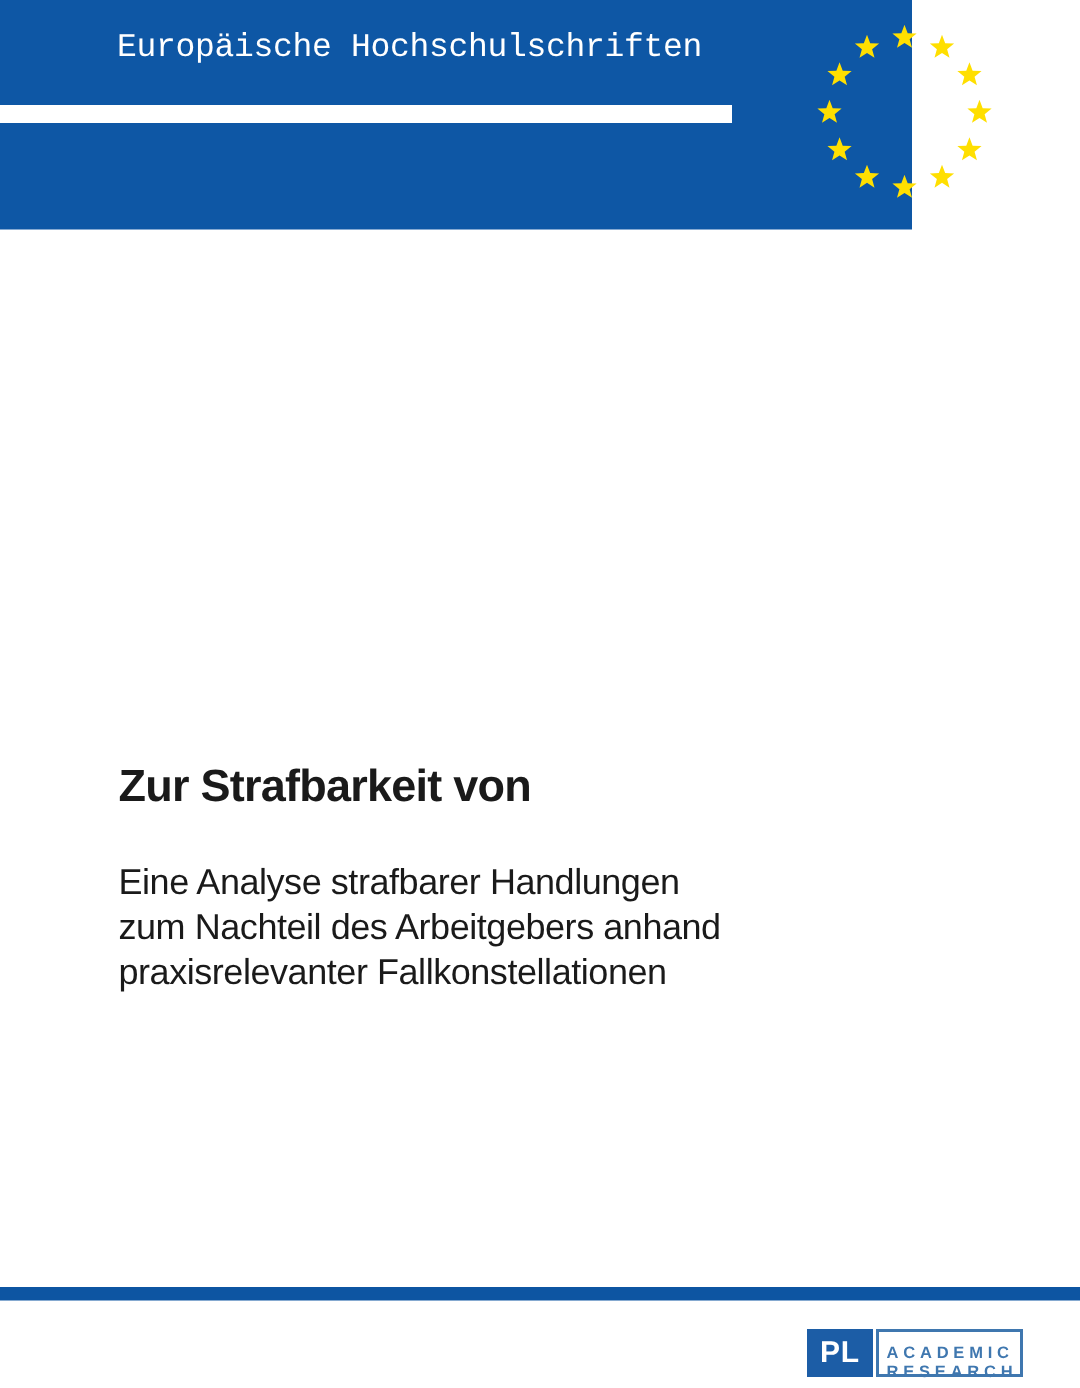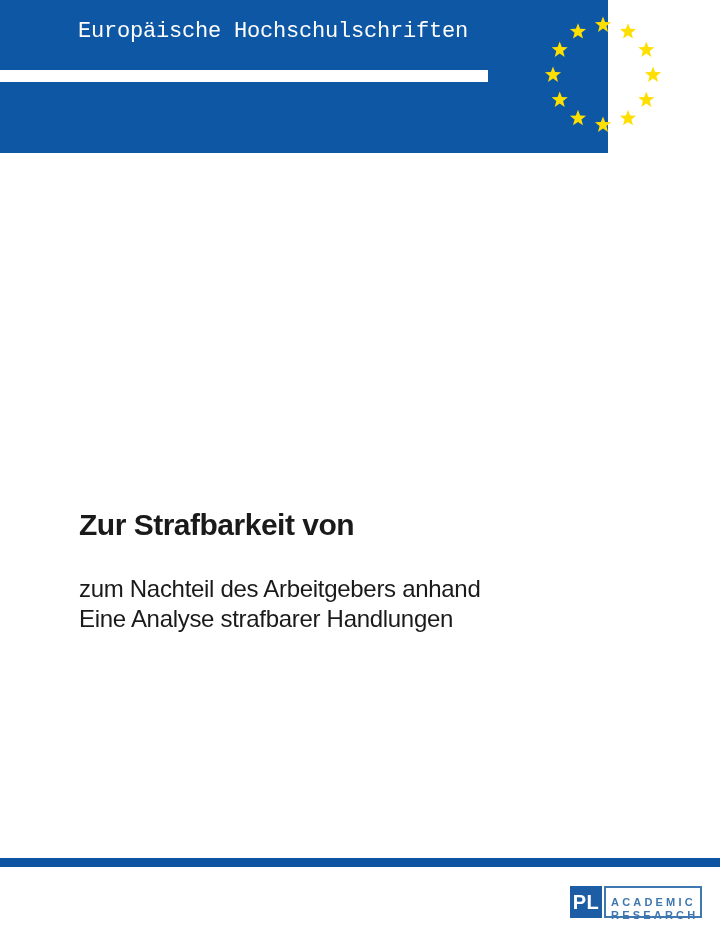--- a/index.html
+++ b/index.html
@@ -97,31 +97,30 @@
     background: var(--bar_blue, #0e57a5);
   }
   .publisher-logo {
     position: absolute;
     left: 538px; top: 886px;
     height: 32px;
     display: flex;
     align-items: stretch;
   }
   .pl-square {
-    width: 32px;
+    width: 44px;
     height: 32px;
     background: var(--logo_square_blue, #1c5da6);
     color: #ffffff;
     font-size: 20px;
     font-weight: bold;
     display: flex;
     align-items: center;
     justify-content: center;
     letter-spacing: 0.5px;
-    margin-left: 32px;
   }
   .imprint-box {
     margin-left: 2px;
     border: 2px solid var(--logo_blue, #3f77af);
     box-sizing: border-box;
     height: 32px;
     background: #ffffff;
     color: var(--logo_blue, #3f77af);
     font-size: 11px;
     font-weight: bold;
@@ -160,22 +159,23 @@
       <use href="#st" transform="translate(578,31.7)"></use>
     </svg>
   </div>
 
 
   <div class="title-block">
     <div>Zur Strafbarkeit von</div>
   </div>
 
   <div class="subtitle-block">
+    <div>Eine Analyse strafbarer Handlungen</div>
     <div>zum Nachteil des Arbeitgebers anhand</div>
-    <div>Eine Analyse strafbarer Handlungen</div>
+    <div>praxisrelevanter Fallkonstellationen</div>
   </div>
 
   <div class="bottom-bar"></div>
 
   <div class="publisher-logo">
     <div class="pl-square">PL</div>
     <div class="imprint-box">
       <div>ACADEMIC</div>
       <div>RESEARCH</div>
     </div>

